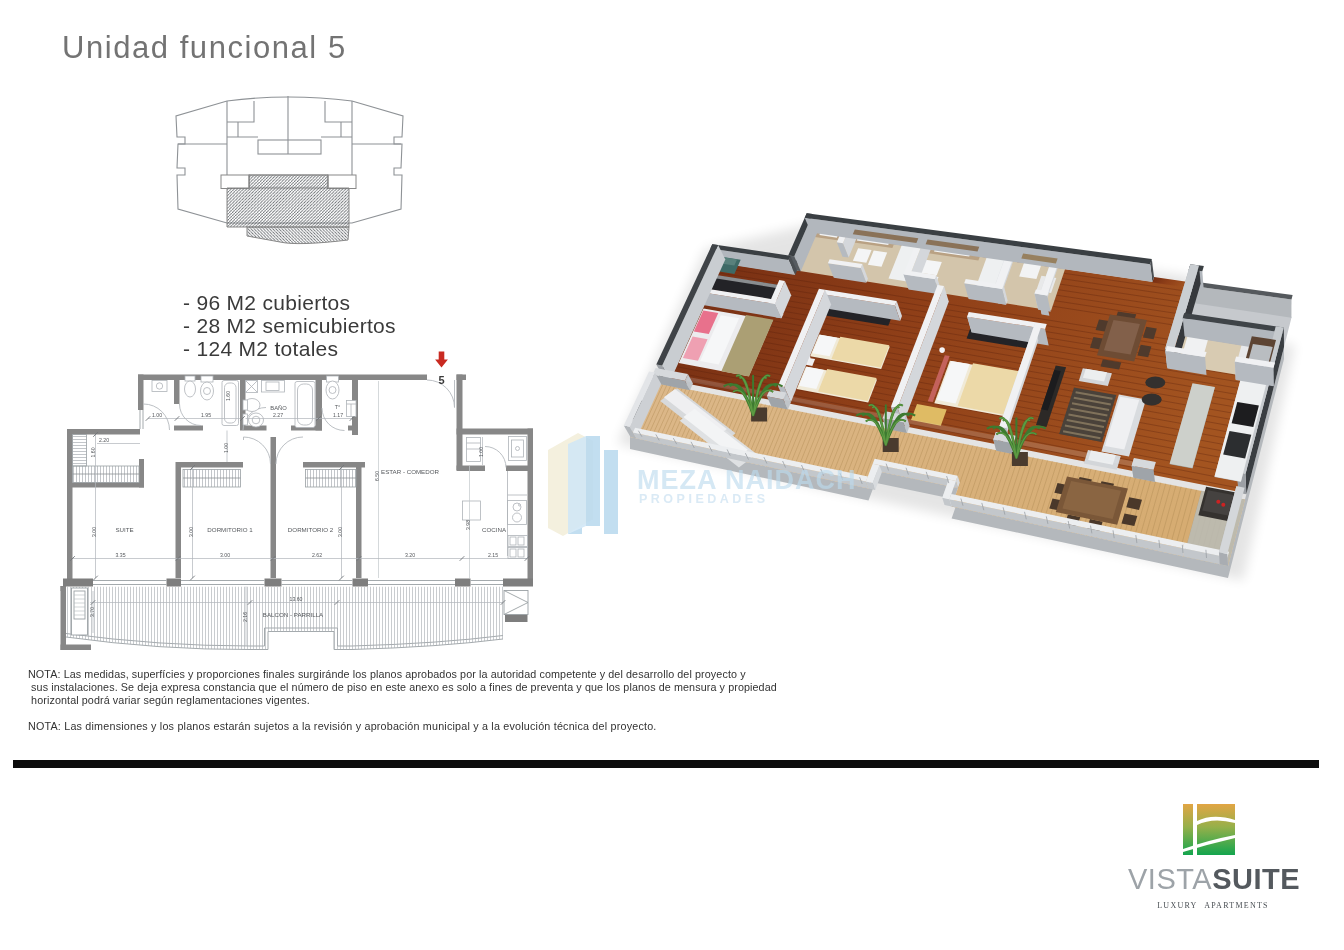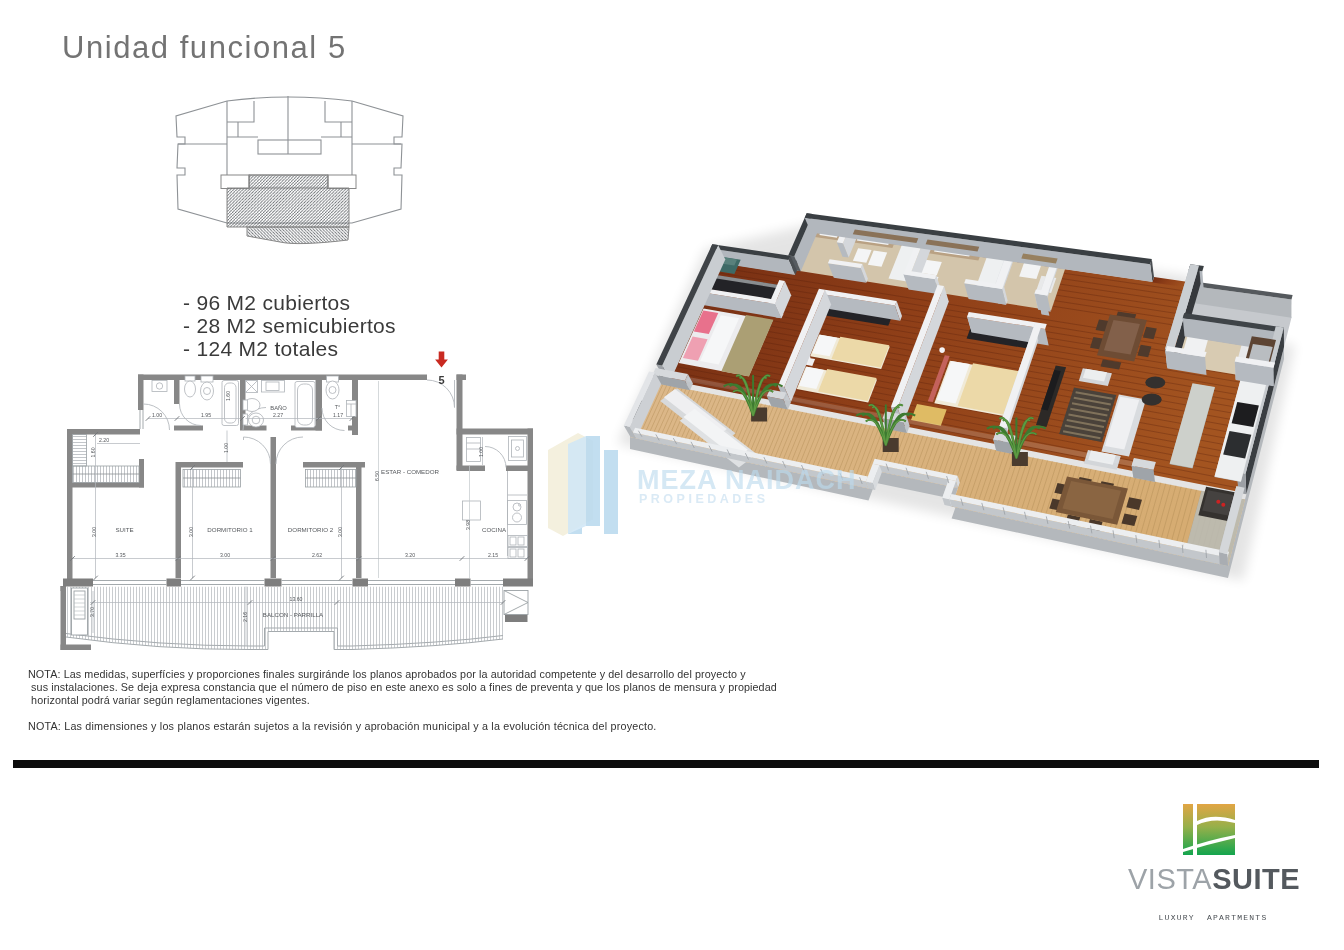--- a/index.html
+++ b/index.html
@@ -4,21 +4,21 @@
 <style>
 html,body{margin:0;padding:0;}
 body{width:1344px;height:950px;background:#ffffff;position:relative;overflow:hidden;
   font-family:"Liberation Sans", sans-serif;}
 #title{position:absolute;left:62px;top:30px;font-size:31px;color:#737373;letter-spacing:1.55px;font-weight:400;}
 #m2{position:absolute;left:183px;top:292px;font-size:21px;color:#3a3a3a;line-height:22.8px;letter-spacing:0.3px;}
 #nota{position:absolute;left:28px;top:668px;font-size:10.75px;color:#333;line-height:13px;letter-spacing:0.1px;}
 #bar{position:absolute;left:13px;top:760px;width:1306px;height:8px;background:#0c0c0c;}
 #logotext{position:absolute;left:1128px;top:863px;width:170px;text-align:center;font-size:29px;letter-spacing:0.5px;color:#9da3a8;font-weight:400;}
 #logotext b{color:#54595e;font-weight:700;}
-#logosub{position:absolute;left:1128px;top:901px;width:170px;text-align:center;font-family:Liberation Mono, monospace;font-size:8px;letter-spacing:1.25px;color:#4a4f54;margin-top:12px;}
+#logosub{position:absolute;left:1128px;top:901px;width:170px;text-align:center;font-family:Liberation Serif, serif;font-size:8px;letter-spacing:1.25px;color:#4a4f54;}
 .abs{position:absolute;}
 </style>
 </head>
 <body>
 <div id="title">Unidad funcional 5</div>
 <div id="m2">- 96 M2 cubiertos<br>- 28 M2 semicubiertos<br>- 124 M2 totales</div>
 <div id="nota">NOTA: Las medidas, superfícies y proporciones finales surgiránde los planos aprobados por la autoridad competente y del desarrollo del proyecto y<br>&nbsp;sus instalaciones. Se deja expresa constancia que el número de piso en este anexo es solo a fines de preventa y que los planos de mensura y propiedad<br>&nbsp;horizontal podrá variar según reglamentaciones vigentes.<br><br><span style="letter-spacing:0.2px">NOTA: Las dimensiones y los planos estarán sujetos a la revisión y aprobación municipal y a la evolución técnica del proyecto.</span></div>
 <div id="bar"></div>
 
 <svg class="abs" id="keyplan" style="left:170px;top:92px" width="240" height="156" viewBox="0 0 240 156">

